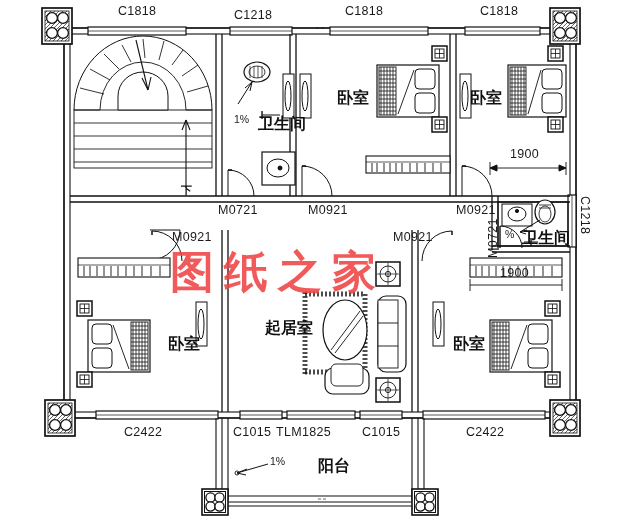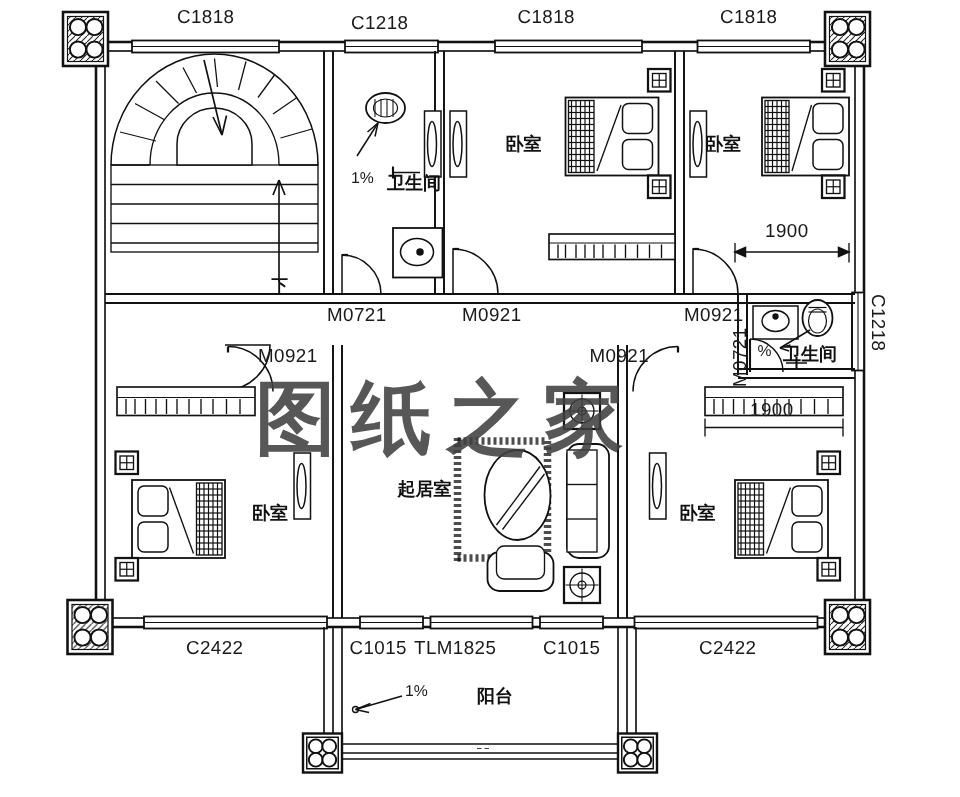--- a/index.html
+++ b/index.html
@@ -2,26 +2,26 @@
 <html><head>
 <meta charset="utf-8">
 <style>
   html,body{margin:0;padding:0;background:#ffffff;}
   body{width:640px;height:531px;overflow:hidden;
        font-family:"Liberation Sans","DejaVu Sans",sans-serif;}
   #stage{position:relative;width:640px;height:531px;background:#fff;}
   svg{position:absolute;top:0;left:0;}
   .lbl{position:absolute;font-size:12.5px;color:#1a1a1a;white-space:nowrap;
        font-family:"Liberation Sans","DejaVu Sans",sans-serif;letter-spacing:.3px;}
-  .lbl-cn{position:absolute;font-size:12px;color:#111;white-space:nowrap;
+  .lbl-cn{position:absolute;font-size:16px;color:#111;white-space:nowrap;
        font-family:"DejaVu Sans",sans-serif;font-weight:700;}
   .lbl-sm{position:absolute;font-size:10.5px;color:#1a1a1a;white-space:nowrap;}
   .vert{transform-origin:0 0;}
-  .wm{position:absolute;color:#404040;font-weight:bold;
-      font-family:"DejaVu Sans",sans-serif;font-size:54px;letter-spacing:10px;
+  .wm{position:absolute;color:#ef4444;font-weight:bold;
+      font-family:"DejaVu Sans",sans-serif;font-size:44px;letter-spacing:10px;
       opacity:.88;}
 </style>
 </head>
 <body>
 
 <div id="stage">
 
 <svg width="640" height="531" viewBox="0 0 640 531">
   <defs>
     <pattern id="hatch" width="4" height="4" patternUnits="userSpaceOnUse">

